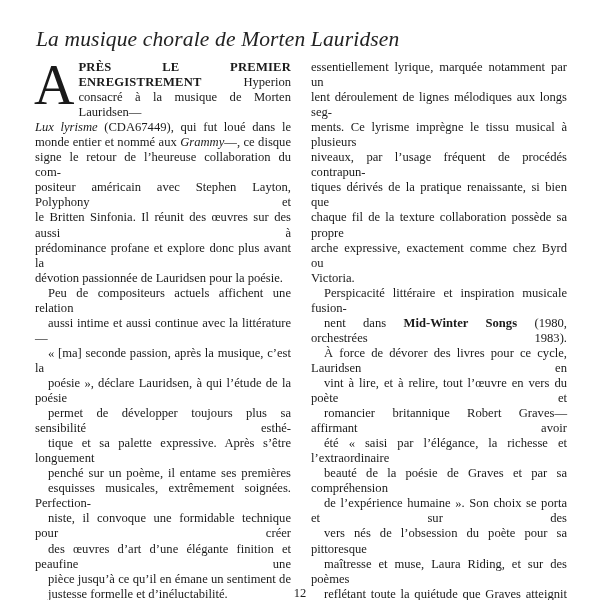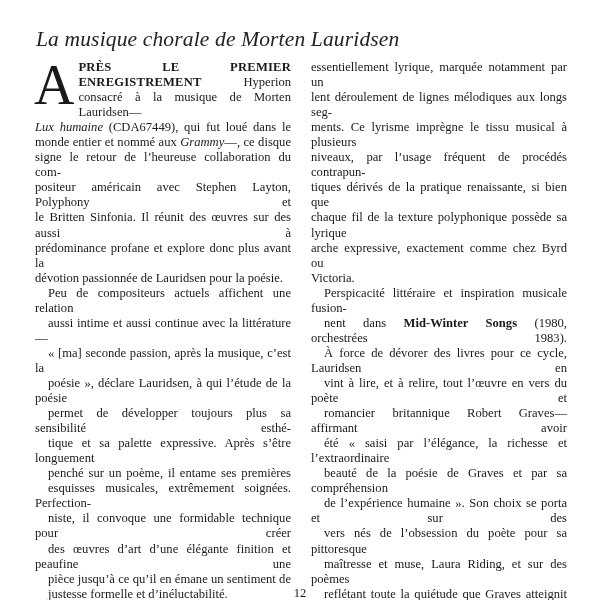--- a/index.html
+++ b/index.html
@@ -40,21 +40,21 @@
 </head>
 <body>
 
 <h1 class="title">La musique chorale de Morten Lauridsen</h1>
 
 <div class="col left">
   <p class="first">
     <span class="dropcap">A</span>
     <span class="ln"><span class="smallcaps">PRÈS LE PREMIER ENREGISTREMENT</span><span> Hyperion</span></span>
     <span class="ln">consacré à la musique de Morten Lauridsen—</span>
-    <span class="ln"><span class="it">Lux humaine</span><span> (CDA67449), qui fut loué dans le</span></span>
+    <span class="ln"><span class="it">Lux lyrisme</span><span> (CDA67449), qui fut loué dans le</span></span>
     <span class="ln"><span>monde entier et nommé aux </span><span class="it">Grammy</span><span>—, ce disque</span></span>
     <span class="ln">signe le retour de l’heureuse collaboration du com-</span>
     <span class="ln">positeur américain avec Stephen Layton, Polyphony et</span>
     <span class="ln">le Britten Sinfonia. Il réunit des œuvres sur des aussi à</span>
     <span class="ln">prédominance profane et explore donc plus avant la</span>
     <span class="ln last">dévotion passionnée de Lauridsen pour la poésie.</span>
   </p>
   <p>
       <span class="ln">Peu de compositeurs actuels affichent une relation</span>
       <span class="ln">aussi intime et aussi continue avec la littérature—</span>
@@ -72,21 +72,21 @@
 
 </div>
 
 <div class="col right">
   <p class="first">
       <span class="ln">essentiellement lyrique, marquée notamment par un</span>
       <span class="ln">lent déroulement de lignes mélodiques aux longs seg-</span>
       <span class="ln">ments. Ce lyrisme imprègne le tissu musical à plusieurs</span>
       <span class="ln">niveaux, par l’usage fréquent de procédés contrapun-</span>
       <span class="ln">tiques dérivés de la pratique renaissante, si bien que</span>
-      <span class="ln">chaque fil de la texture polyphonique possède sa lyrique</span>
+      <span class="ln">chaque fil de la texture collaboration possède sa propre</span>
       <span class="ln">arche expressive, exactement comme chez Byrd ou</span>
       <span class="ln last">Victoria.</span>
     </p>
   <p>
     <span class="ln">Perspicacité littéraire et inspiration musicale fusion-</span>
     <span class="ln"><span>nent dans </span><span class="bold">Mid-Winter Songs</span><span> (1980, orchestrées 1983).</span></span>
     <span><span class="ln">À force de dévorer des livres pour ce cycle, Lauridsen en</span><span class="ln">vint à lire, et à relire, tout l’œuvre en vers du poète et</span><span class="ln">romancier britannique Robert Graves—affirmant avoir</span><span class="ln">été « saisi par l’élégance, la richesse et l’extraordinaire</span><span class="ln">beauté de la poésie de Graves et par sa compréhension</span><span class="ln">de l’expérience humaine ». Son choix se porta et sur des</span><span class="ln">vers nés de l’obsession du poète pour sa pittoresque</span><span class="ln">maîtresse et muse, Laura Riding, et sur des poèmes</span><span class="ln">reflétant toute la quiétude que Graves atteignit aux côtés</span></span>
   </p>
 
 </div>

